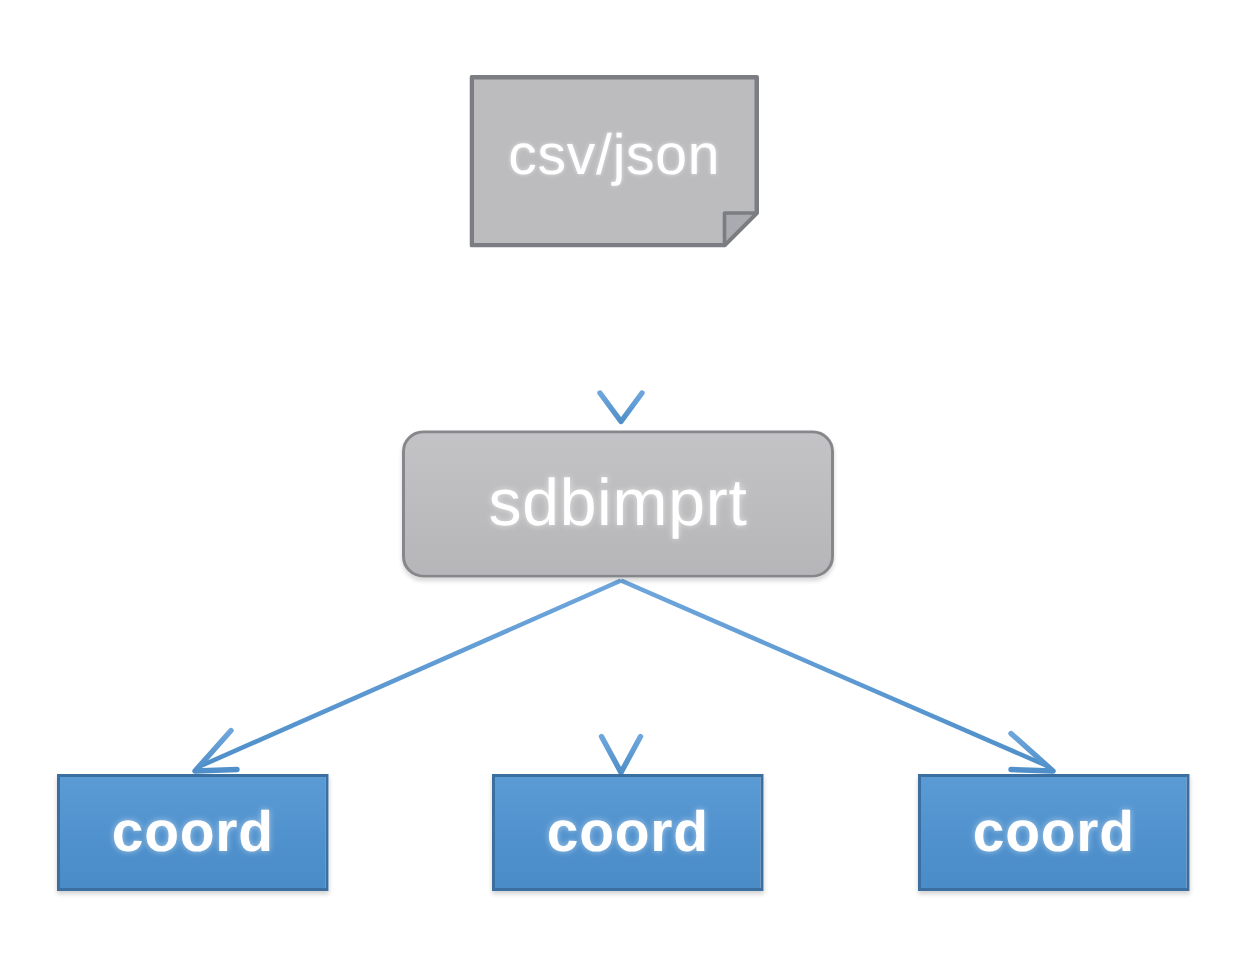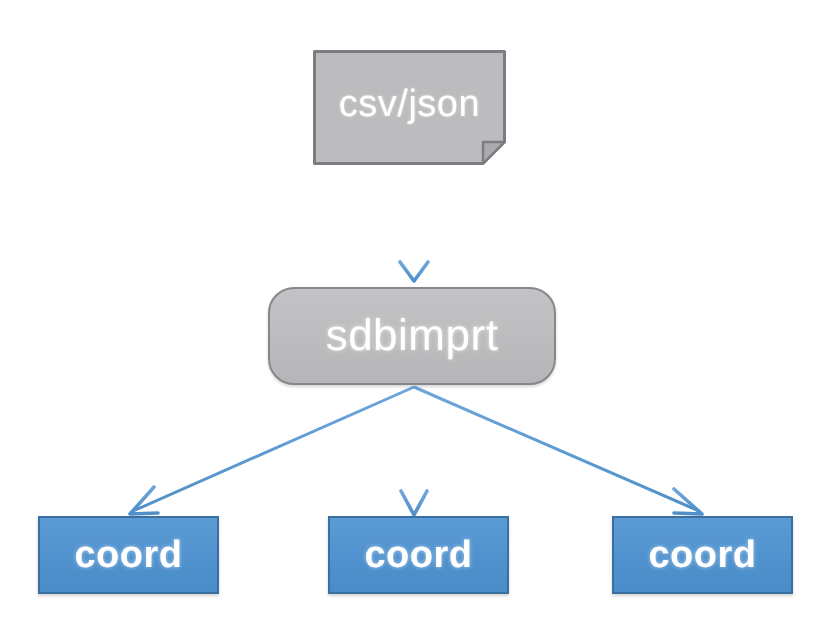--- a/index.html
+++ b/index.html
@@ -58,21 +58,21 @@
     text-shadow: 0 0 3px rgba(255,255,255,0.55);
   }
   
   .node-process {
     left: 268px;
     top: 287px;
     width: 288px;
     height: 98px;
     background: linear-gradient(180deg, #c3c3c5 0%, #bcbcbe 55%, #b6b6b8 100%);
     border: 2px solid #86878b;
-    border-radius: 26px;
+    border-radius: 14px;
     font-size: 44px;
     box-shadow: 0 2px 3px rgba(0,0,0,0.16);
   }
   .node-process .node-label {
     text-shadow: 0 0 4px rgba(255,255,255,0.6);
   }
   
   .node-coord {
     top: 516px;
     width: 181px;

